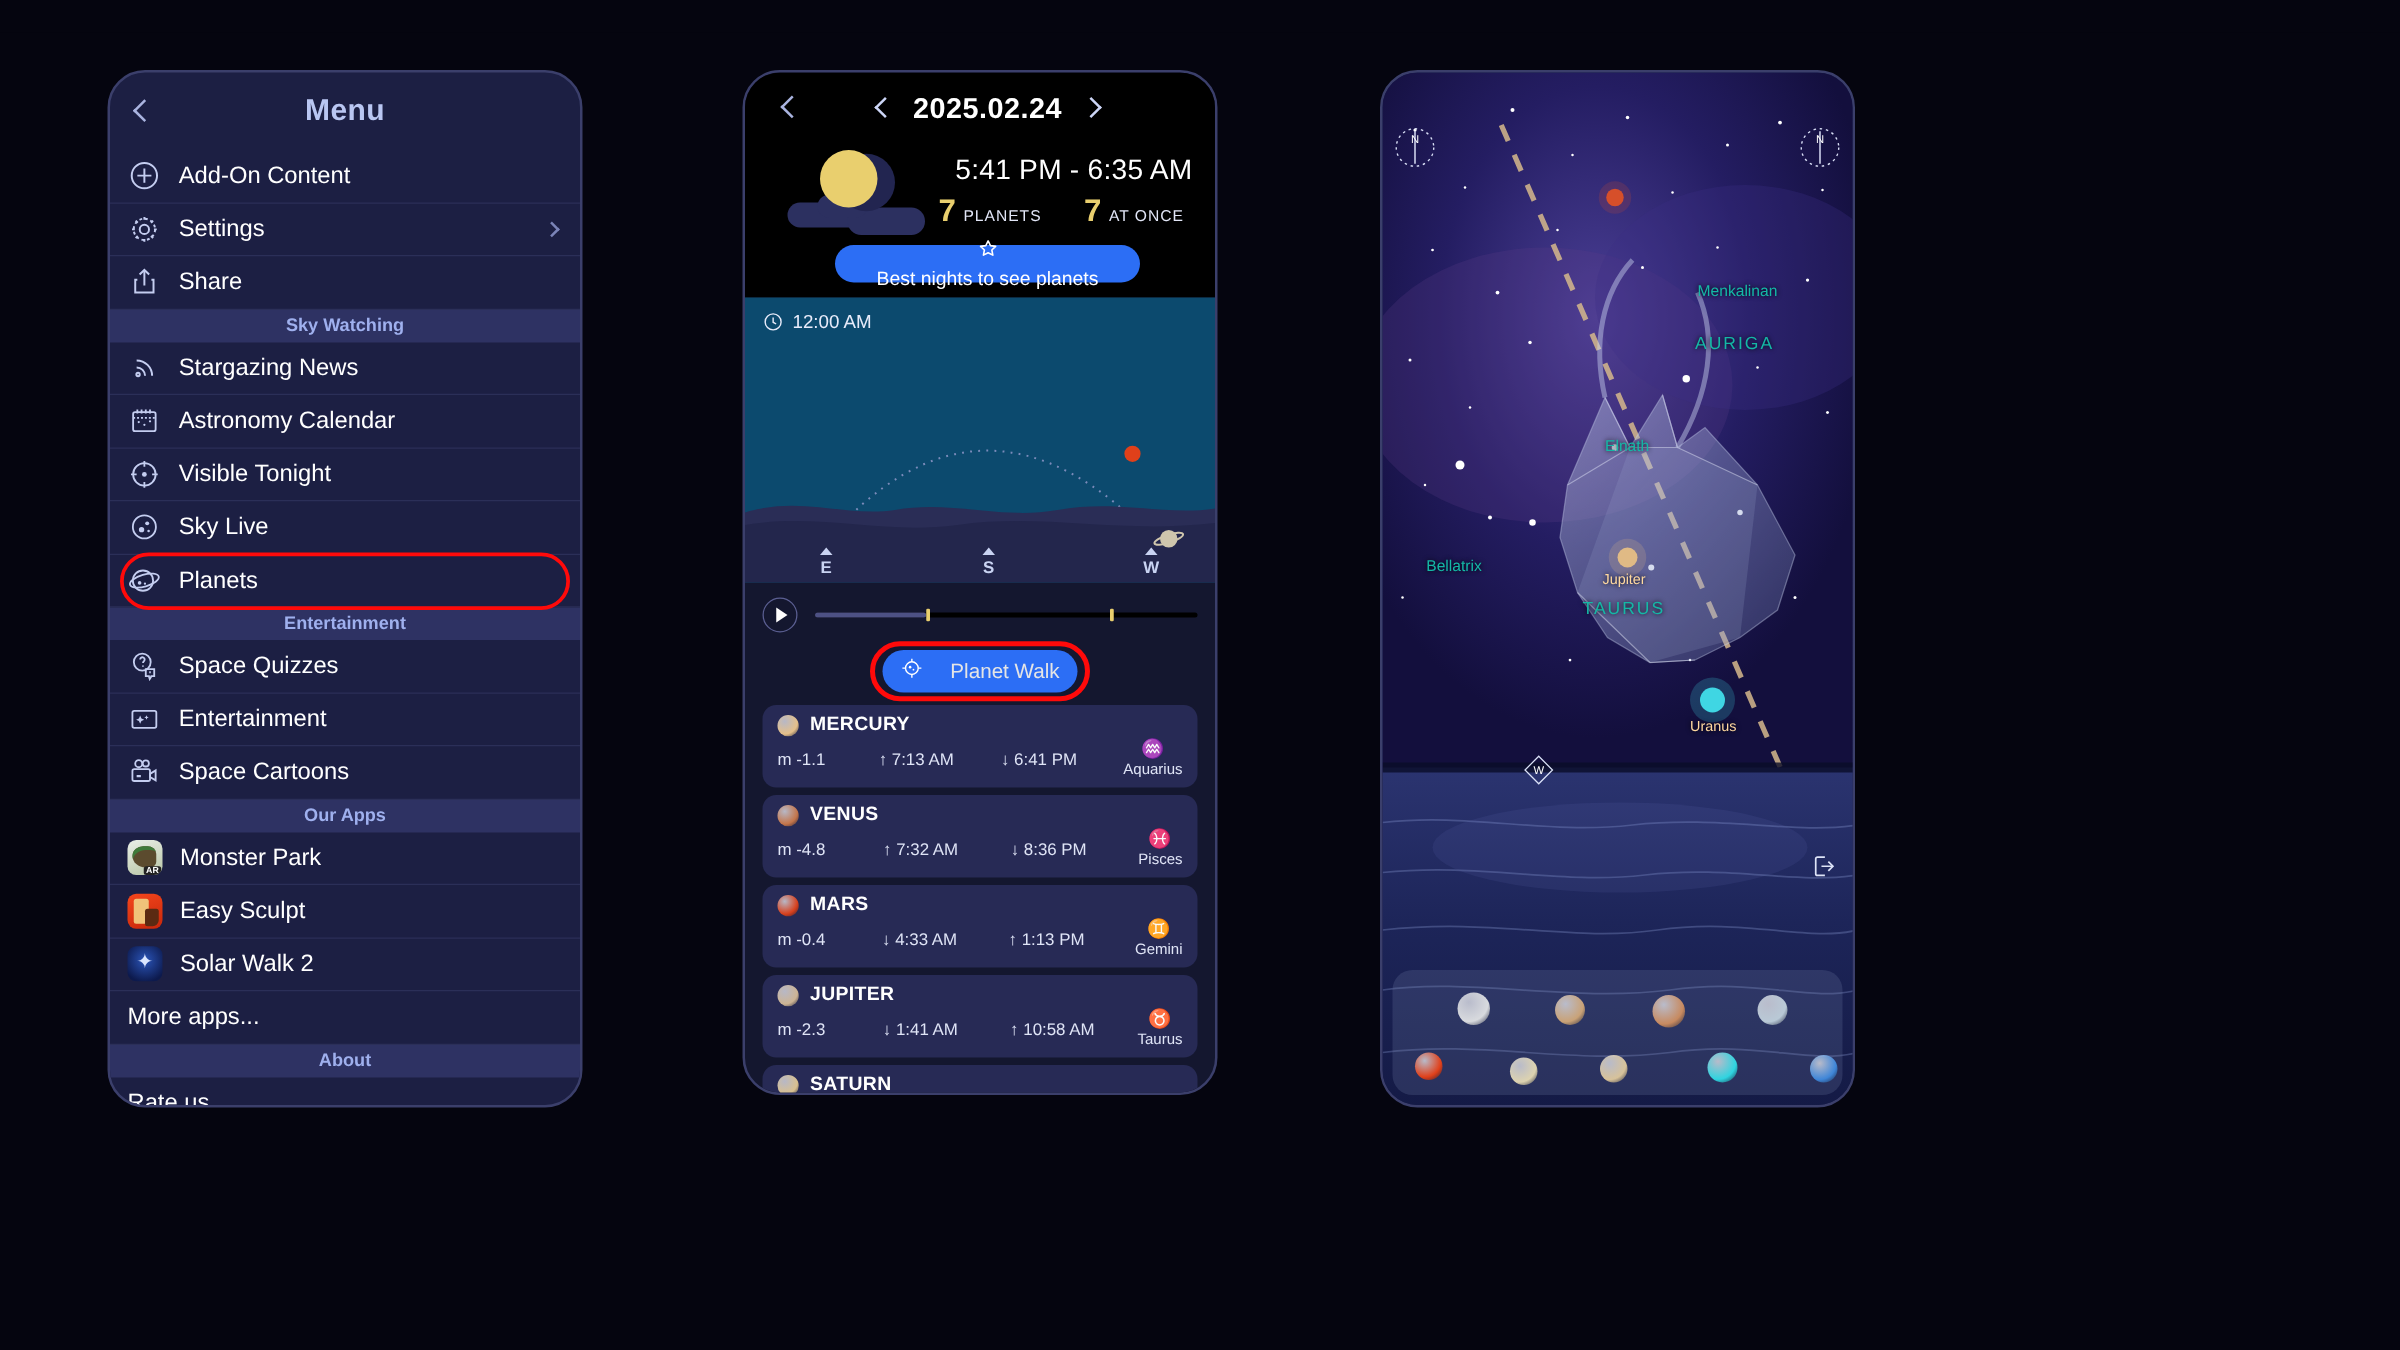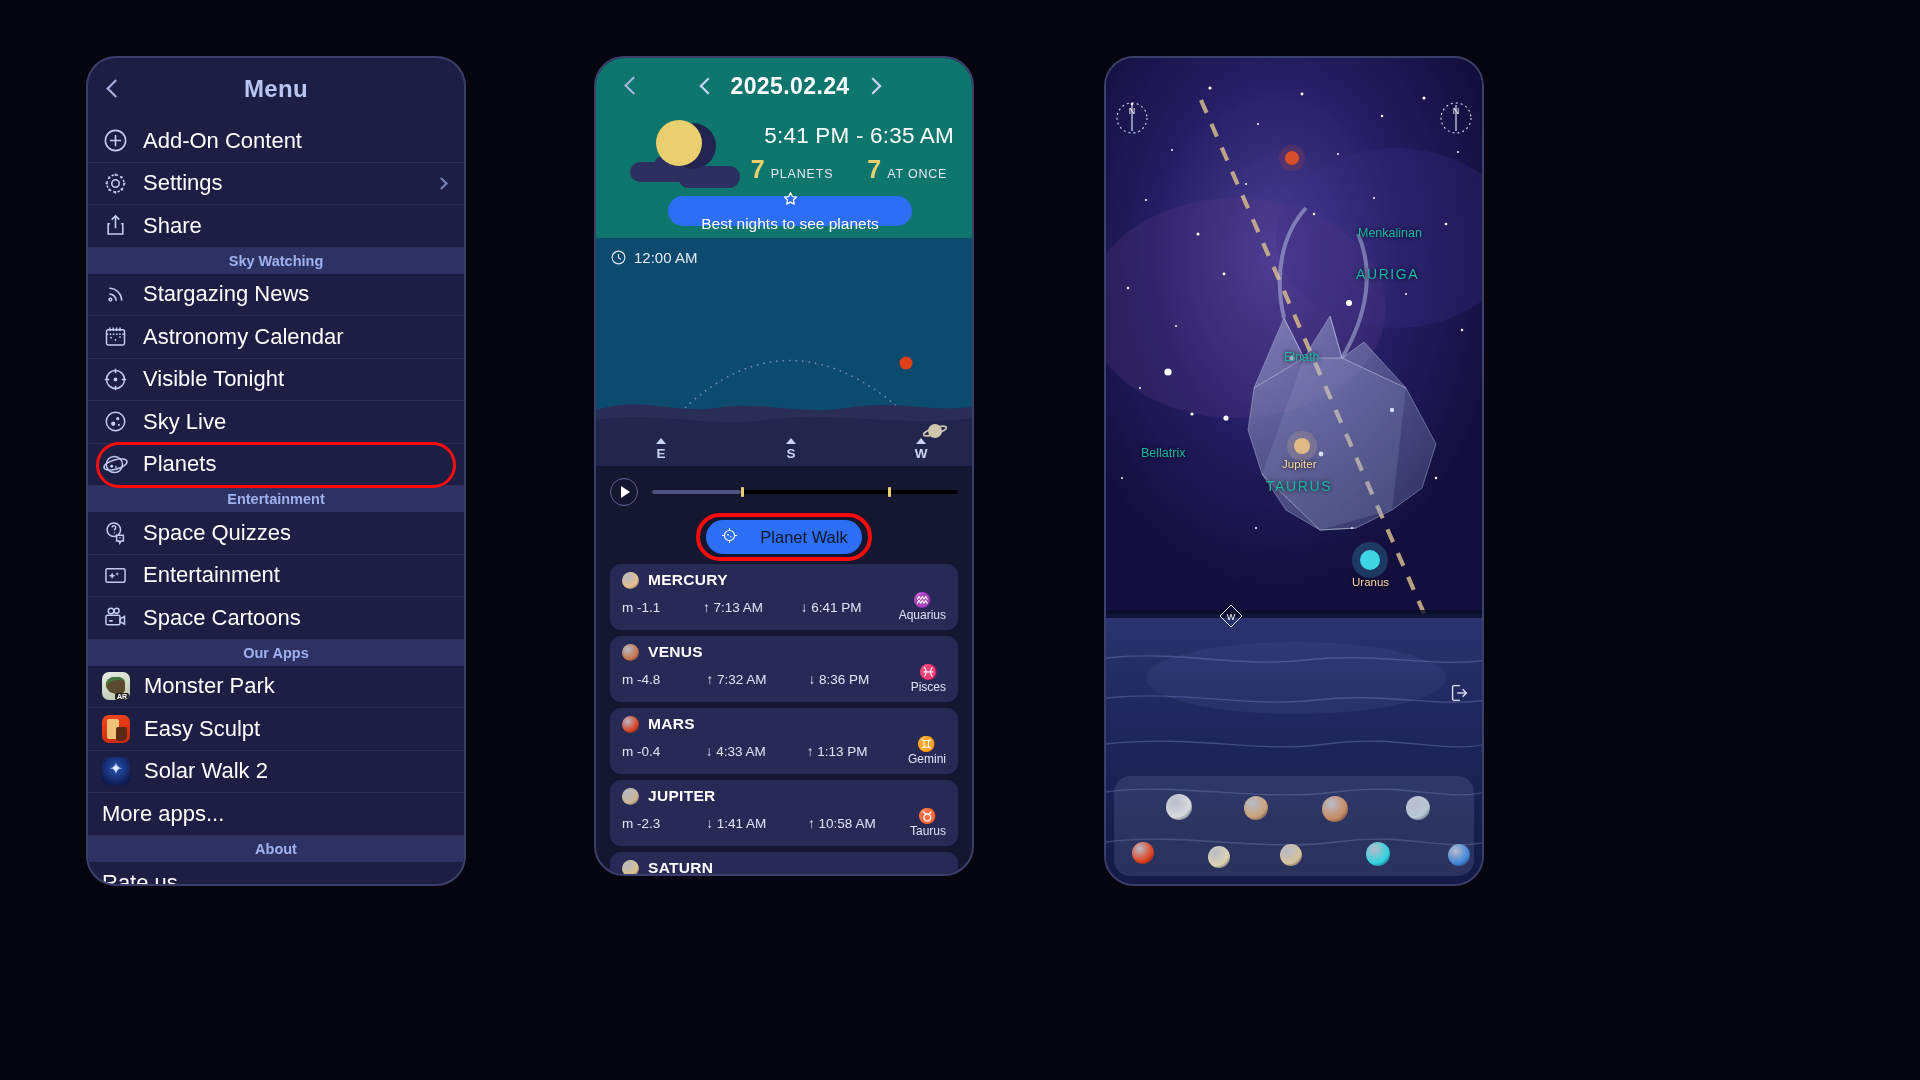--- a/index.html
+++ b/index.html
@@ -36,21 +36,21 @@
   .back-chevron::before {
     content: ""; position: absolute; left: 7px; top: 4px;
     width: 11px; height: 11px;
     border-left: 2.2px solid #aab4e0; border-bottom: 2.2px solid #aab4e0;
     transform: rotate(45deg);
   }
   .m-row {
     display: flex; align-items: center; gap: 14px;
     height: 42.5px; padding: 0 14px;
     border-bottom: 1px solid #2b2f58;
-    color: #fff; font-size: 22px; cursor: pointer;
+    color: #fff; font-size: 19px; cursor: pointer;
     position: relative;
   }
   .m-row:last-child { border-bottom: none; }
   .m-row .m-ic { width: 27px; height: 27px; flex: 0 0 27px; display:block; }
   .m-row .m-lbl { flex: 1 1 auto; line-height: 1; }
   .m-row .m-arrow {
     width: 9px; height: 9px;
     border-right: 2px solid #7b84b8; border-top: 2px solid #7b84b8;
     transform: rotate(45deg); margin-right: 4px;
   }
@@ -70,21 +70,21 @@
   .app-solar::before { content:"✦"; position:absolute; left:0; right:0; top:2px; text-align:center; color:#dbe6ff; font-size:16px; }
   .m-row.plain { padding-left: 14px; }
   .m-row.plain .m-lbl { color: #fff; }
   .hl-pill {
     position: absolute; left: 8px; right: 8px; top: -2px; height: 46px;
     border: 3.5px solid #ff0a0a; border-radius: 24px; pointer-events: none;
   }
 
   
   #phone-planets { left: 594px; top: 30px; width: 380px; height: 820px; background: #14172f; }
-  .p-top { background: #0f766e; padding: 0 0 12px 12px; position: relative; }
+  .p-top { background: #000000; padding: 0 0 12px 12px; position: relative; }
   .p-navrow { height: 56px; display:flex; align-items:center; justify-content:center; position:relative; }
   .p-navrow .back-chevron { left: 12px; }
   .date-ctrl { display: flex; align-items: center; gap: 16px; }
   .date-ctrl .d-arrow { width: 16px; height: 16px; position: relative; cursor: pointer; }
   .date-ctrl .d-arrow::before {
     content:""; position:absolute; left:4px; top:2px; width:10px; height:10px;
     border-left: 2.4px solid #cdd6f7; border-bottom: 2.4px solid #cdd6f7;
   }
   .date-ctrl .d-left::before { transform: rotate(45deg); }
   .date-ctrl .d-right::before { transform: rotate(-135deg); left:1px; }
@@ -126,21 +126,21 @@
   .play-btn { width: 28px; height: 28px; border-radius:50%; border: 1.6px solid #5b5f92; display:flex;align-items:center;justify-content:center; cursor:pointer; }
   .play-btn .tri { width:0;height:0;border-left:9px solid #fff;border-top:6px solid transparent;border-bottom:6px solid transparent; margin-left:3px;}
   .timeline { flex:1 1 auto; height: 4px; background:#000; border-radius:2px; position:relative; }
   .tl-fill { position:absolute; left:0; top:0; height:4px; width: 29%; background:#4d5184; border-radius:2px; }
   .tl-tick { position:absolute; top:-3px; width:3px; height:10px; background:#e9cf6e; border-radius:1px; }
 
   .walk-wrap { position: relative; display:flex; justify-content:center; margin-top: 14px; }
   .walk-btn {
     width: 156px; height: 34px; border-radius: 17px; background: #2c6ef5;
     display:flex; align-items:center; justify-content:center; gap: 21px;
-    color:#0f172a; font-size: 16.5px; cursor:pointer;
+    color:#e5e5e5; font-size: 16.5px; cursor:pointer;
   }
   .walk-hl { position:absolute; top:-7px; width: 176px; height: 48px; border: 4px solid #ff0a0a; border-radius: 26px; pointer-events:none; }
 
   .plist { padding: 10px 14px 0 14px; display:flex; flex-direction:column; gap: 6px; }
   .prow { background: #272a55; border-radius: 11px; padding: 7px 12px 8px 12px; cursor:pointer; }
   .prow-top { display:flex; align-items:center; gap: 9px; }
   .pball { width: 17px; height: 17px; border-radius: 50%; flex:0 0 17px; }
   .pname { color:#fff; font-size: 15.5px; font-weight: bold; letter-spacing:.3px; }
   .prow-bot { display:flex; align-items:center; margin-top: 3px; color:#dfe4f6; font-size: 13.5px; }
   .pmag { width: 86px; }

